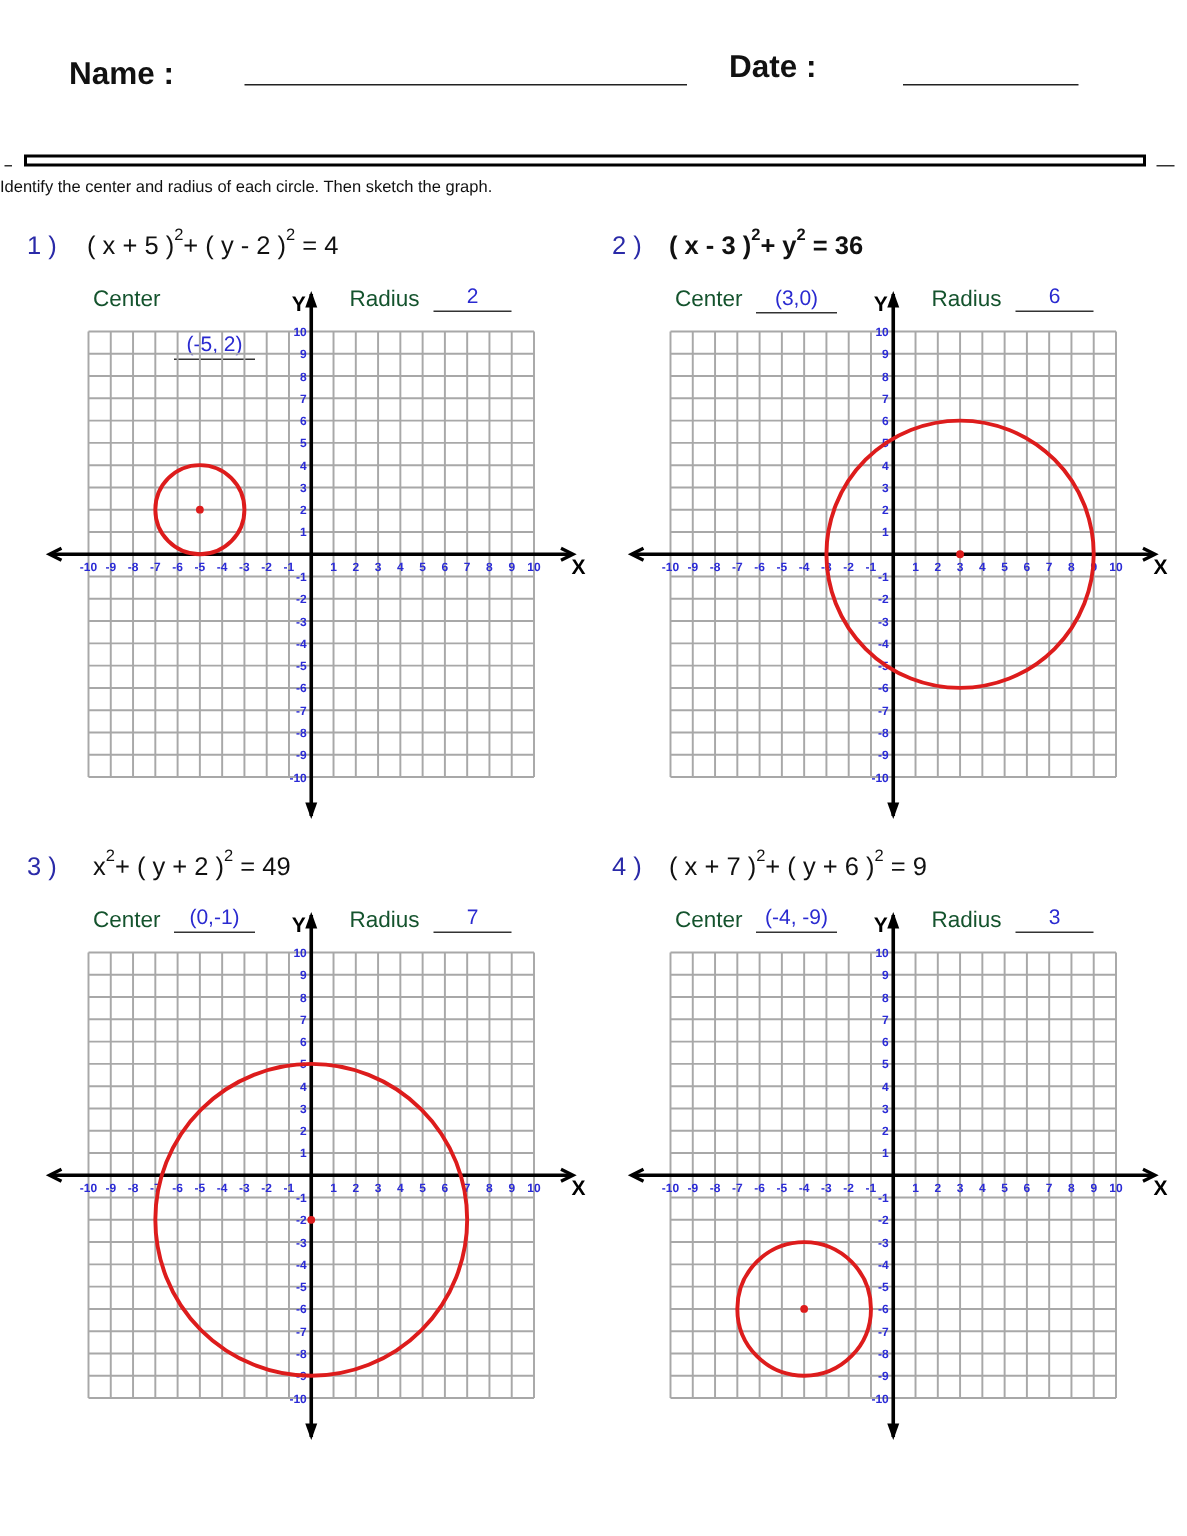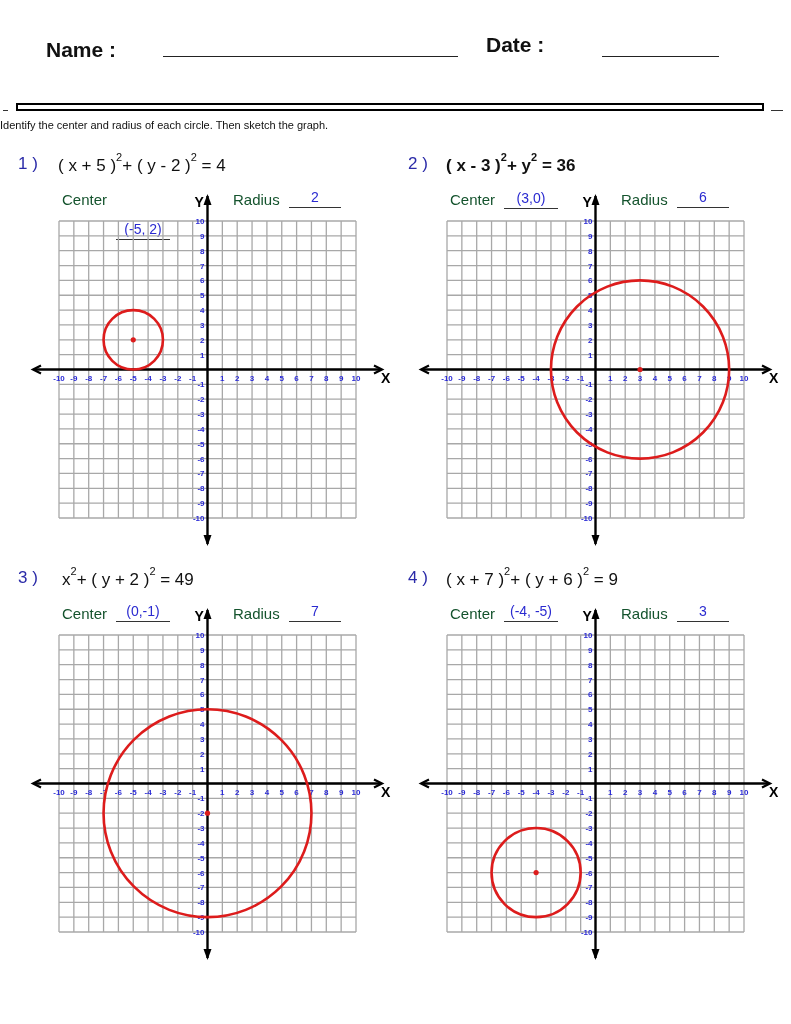--- a/index.html
+++ b/index.html
@@ -370,21 +370,21 @@
       </g>
       <circle cx="178.5" cy="208.2" r="103.95" fill="none" stroke="#dd1c1c" stroke-width="2.6"></circle>
       <circle cx="178.5" cy="208.2" r="2.6" fill="#dd1c1c"></circle>
     </svg>
     <div>
       <div class="abs qnum" style="left:408px; top:568px;">4 )</div>
       <div class="abs eq" style="left:446px; top:568px;">
         <span>( x + 7 )</span><sup>2</sup><span>+  ( y + 6 )</span><sup>2</sup><span> =  9</span>
       </div>
       <div class="abs lbl" style="left:450px; top:605px;">Center</div>
-      <div class="abs ans-line" style="left:504px; top:603px; width:54px;">(-4, -5)</div>
+      <div class="abs ans-line" style="left:504px; top:603px; width:54px;">(-4, -9)</div>
       <div class="abs lbl" style="left:621px; top:605px;">Radius</div>
       <div class="abs ans-line" style="left:677px; top:603px; width:52px;">3</div>
     </div>
     <svg class="graph" width="357" height="357" style="left: 417px; top: 605px;">
       <g stroke="#a8a8a8" stroke-width="1.3">
         <line x1="30" y1="30" x2="30" y2="327"></line>
         <line x1="30" y1="30" x2="327" y2="30"></line>
         <line x1="44.85" y1="30" x2="44.85" y2="327"></line>
         <line x1="30" y1="44.85" x2="327" y2="44.85"></line>
         <line x1="59.7" y1="30" x2="59.7" y2="327"></line>

